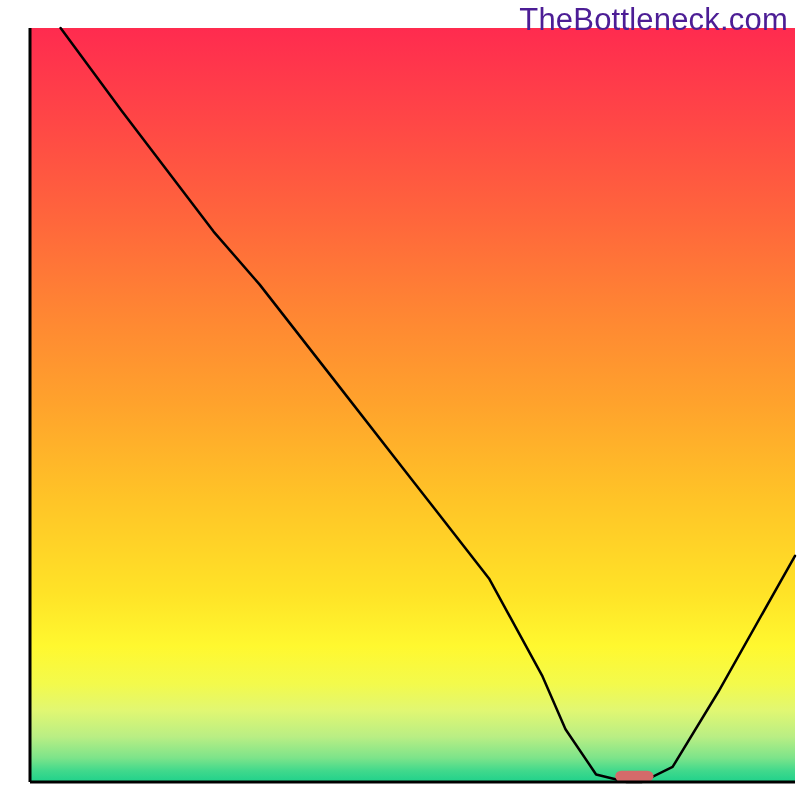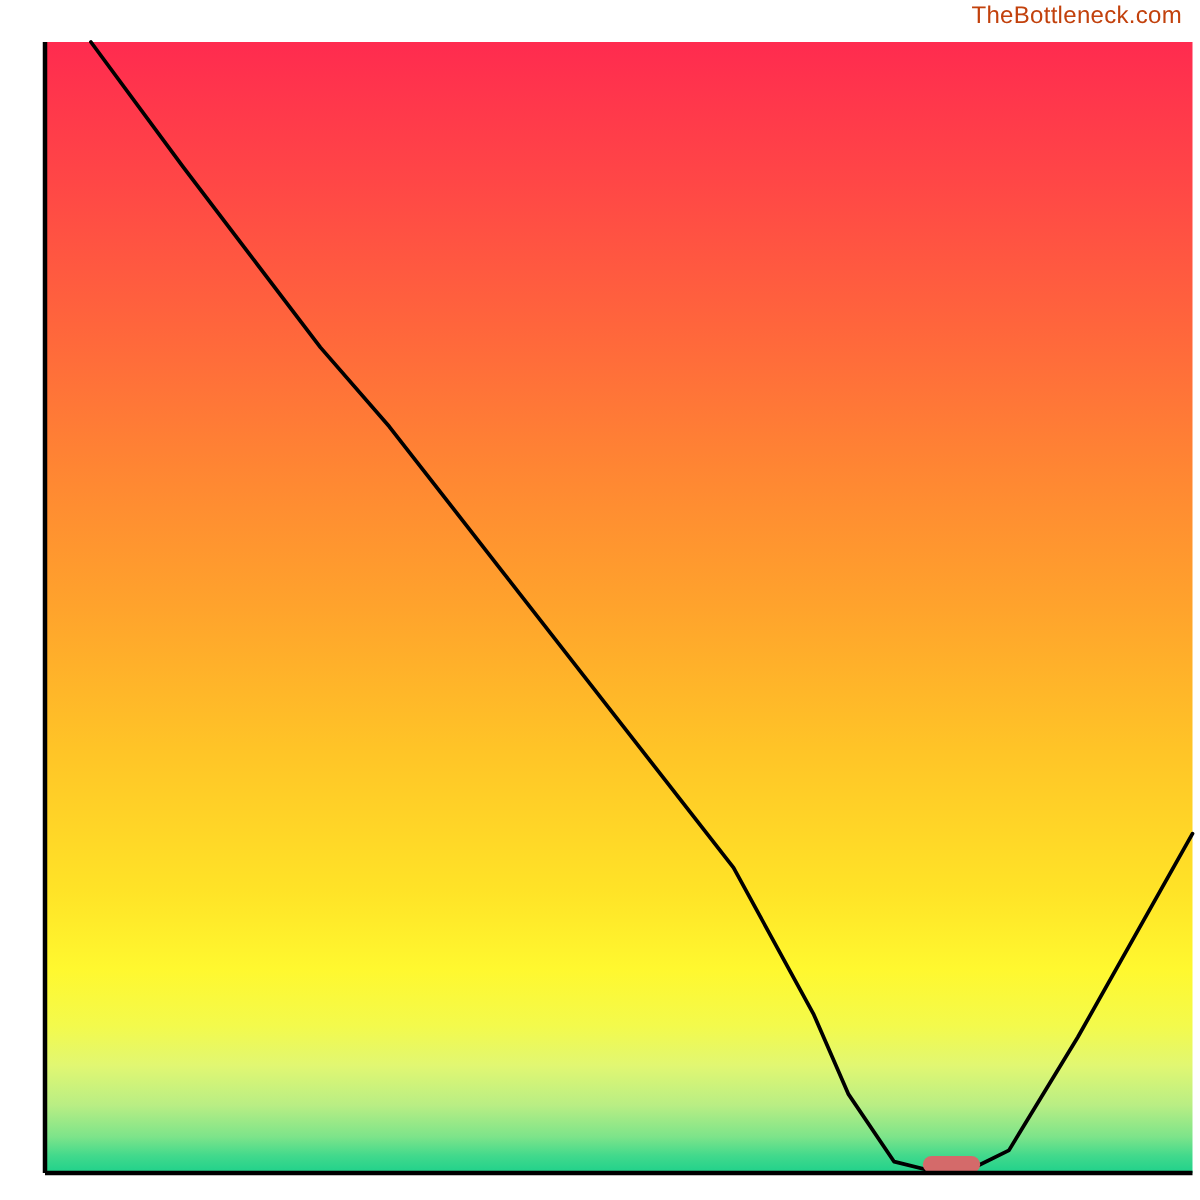--- a/index.html
+++ b/index.html
@@ -12,22 +12,22 @@
   }
   .chart-container {
     position: relative;
     width: 800px;
     height: 800px;
   }
   .watermark {
     position: absolute;
     top: 2px;
     right: 12px;
-    font-size: 16px;
-    color: #c2410c;
+    font-size: 31px;
+    color: #4c1d95;
     font-family: Arial, Helvetica, sans-serif;
     z-index: 10;
     letter-spacing: 0.2px;
   }
   svg.plot {
     position: absolute;
     top: 0;
     left: 0;
     width: 800px;
     height: 800px;

